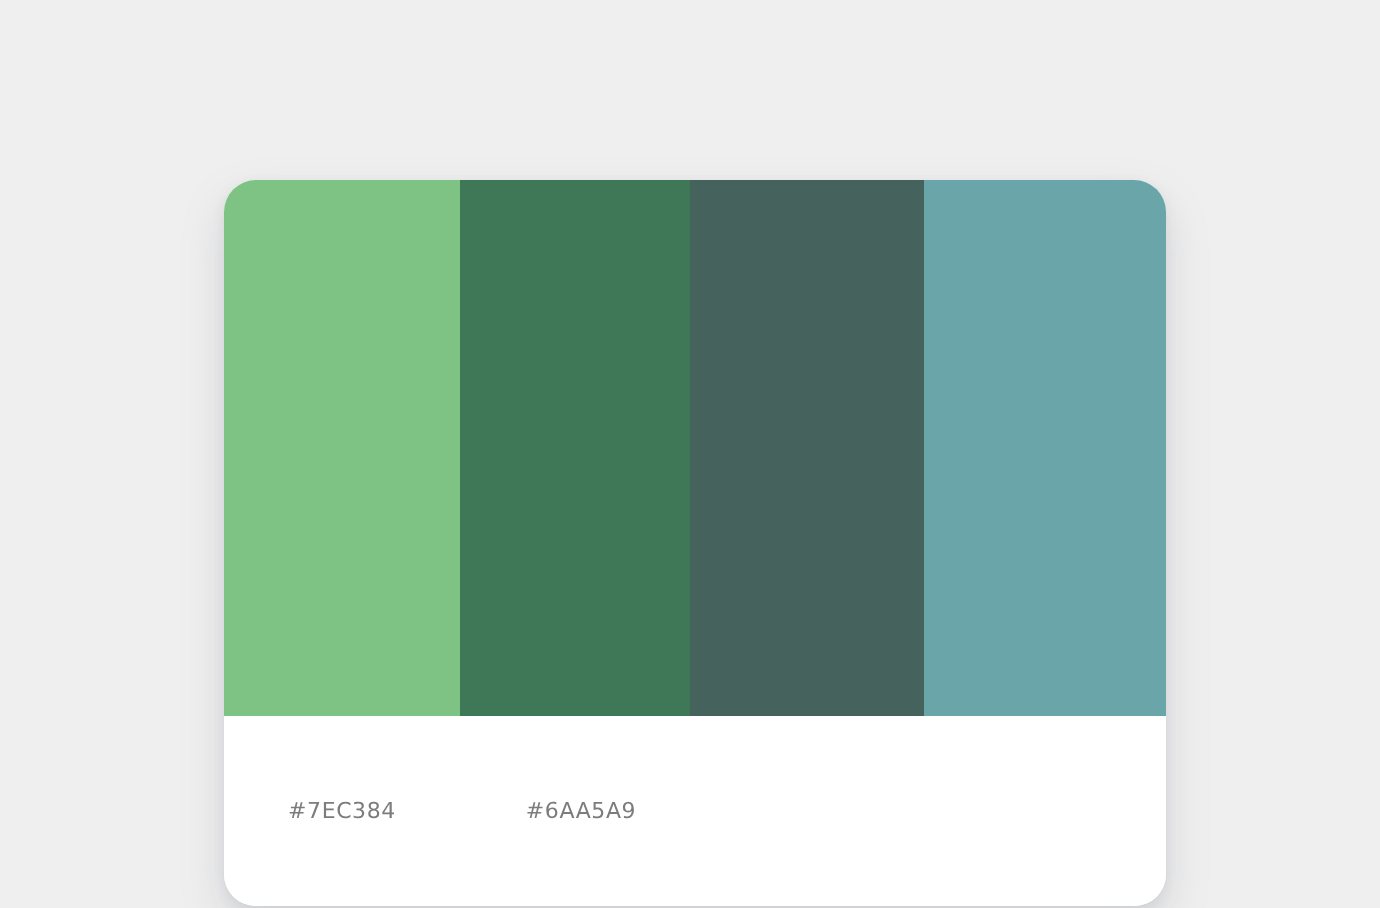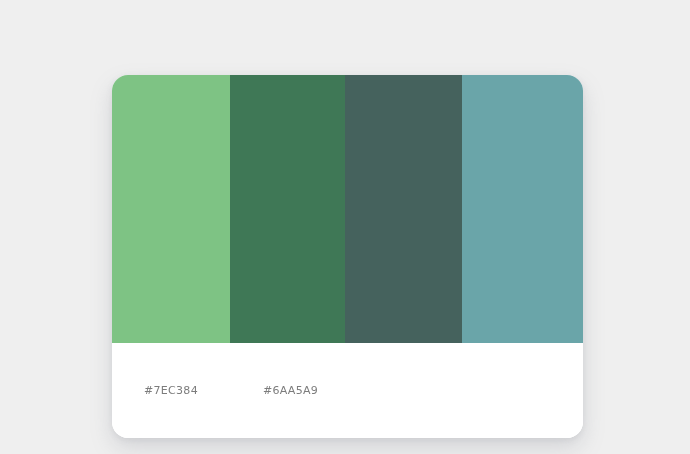--- a/index.html
+++ b/index.html
@@ -18,21 +18,21 @@
   #palette-stage {
     position: relative;
     width: 690px;
     height: 454px;
   }
 
   
   #palette-card {
     position: absolute;
     left: 112px;
-    top: 75px;
+    top: 90px;
     width: 471px;
     height: 363px;
     border-radius: 16px;
     background: #ffffff;
     overflow: hidden;
     box-shadow:
       0 10px 22px rgba(120, 125, 135, 0.22),
       0 2px 6px rgba(120, 125, 135, 0.12);
   }
 

